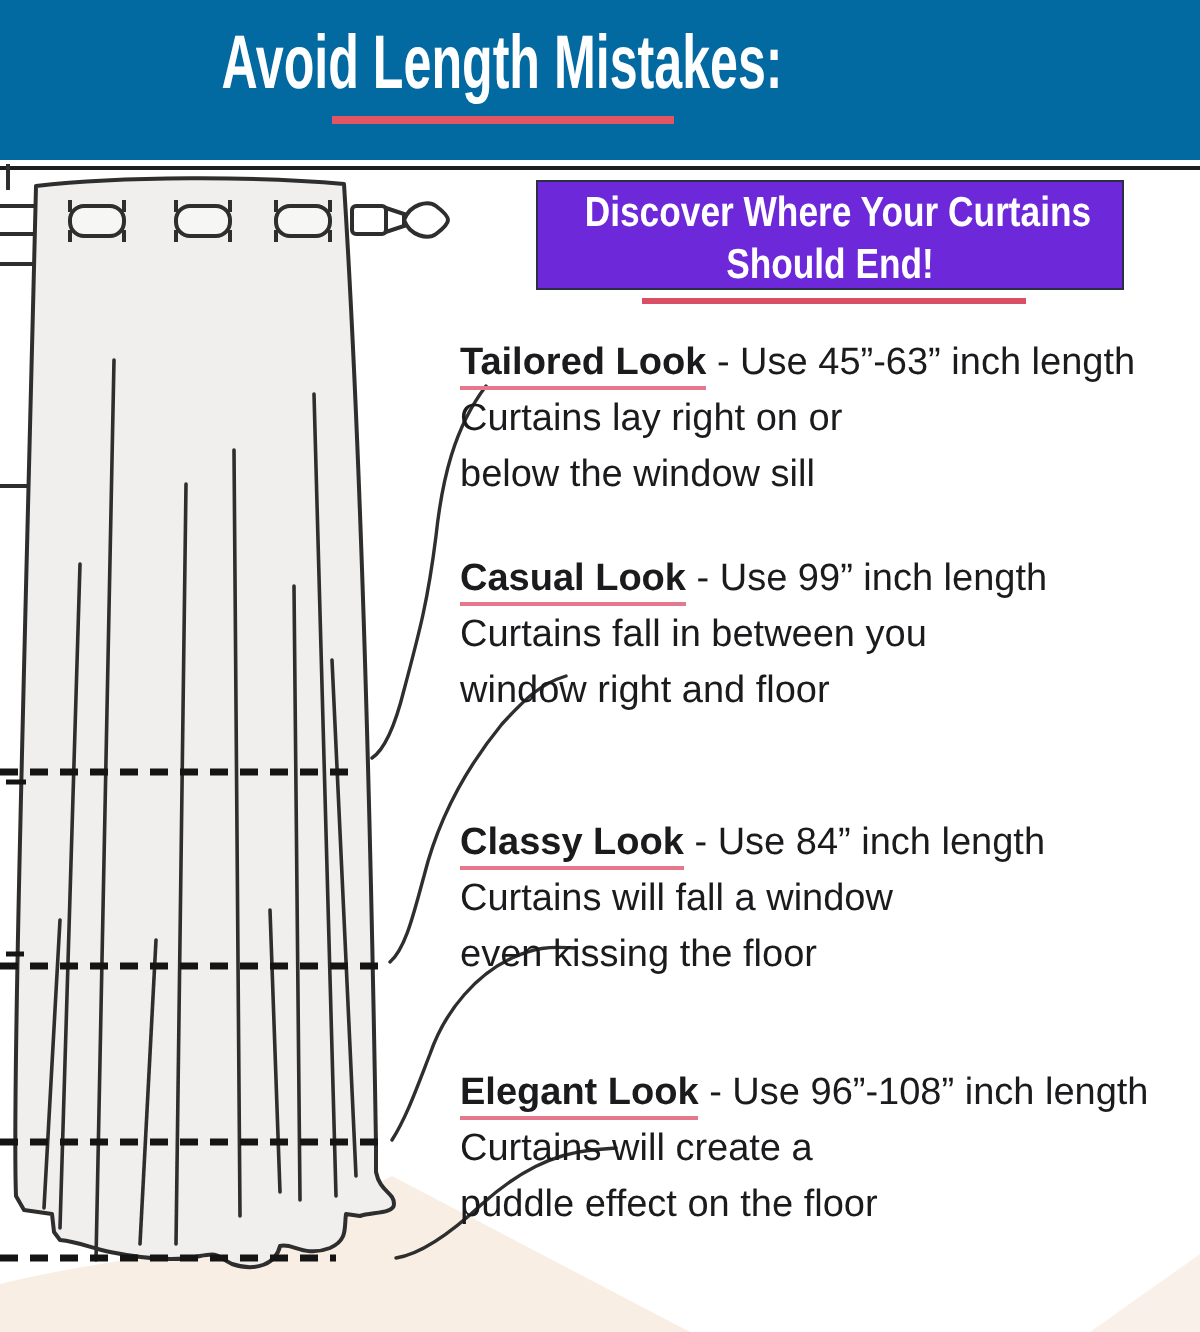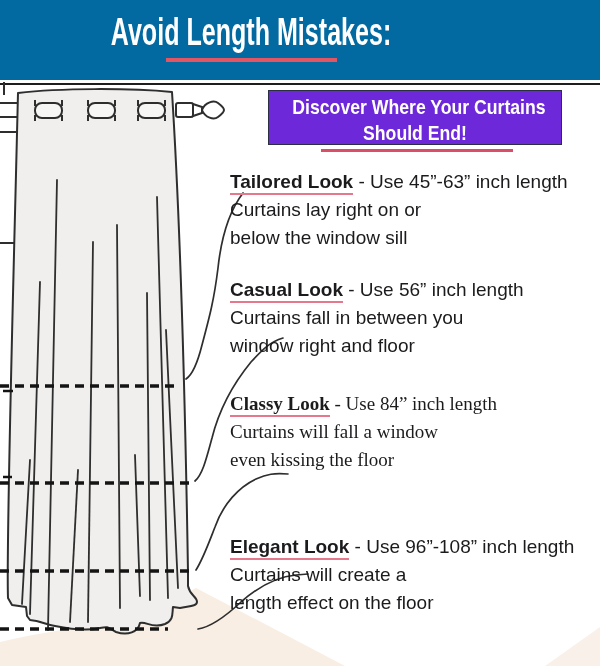--- a/index.html
+++ b/index.html
@@ -23,21 +23,21 @@
   #discover .discover-line:first-child{margin-top:3px;}
   #discover-underline{position:absolute;left:52px;top:58px;width:192px;height:3px;background:#d94f66;}
 
   
   .sec{position:absolute;left:230px;width:370px;text-align:left;color:#1b1b1d;
     font-size:19px;line-height:28px;}
   .sec .line{white-space:nowrap;}
   .sec .label{font-weight:700;border-bottom:2.5px solid #e5788c;padding-bottom:0.5px;}
   #sec-1{top:168px;}
   #sec-2{top:276px;}
-  #sec-3{top:390px;font-family:Liberation Serif, serif;}
+  #sec-3{top:408px;}
   #sec-4{top:533px;}
 
   
   #illustration{position:absolute;left:0;top:78px;width:600px;height:588px;}
 </style>
 </head>
 <body>
 
 <div id="page">
 
@@ -137,30 +137,30 @@
     <div id="discover-underline"></div>
   </div>
 
   <div id="sec-1" class="sec">
     <div class="line"><span class="label">Tailored Look</span><span> - Use 45”-63” inch length</span></div>
     <div class="line">Curtains lay right on or</div>
     <div class="line">below the window sill</div>
   </div>
 
   <div id="sec-2" class="sec">
-    <div class="line"><span class="label">Casual Look</span><span> - Use 56” inch length</span></div>
+    <div class="line"><span class="label">Casual Look</span><span> - Use 99” inch length</span></div>
     <div class="line">Curtains fall in between you</div>
     <div class="line">window right and floor</div>
   </div>
 
   <div id="sec-3" class="sec">
     <div class="line"><span class="label">Classy Look</span><span> - Use 84” inch length</span></div>
     <div class="line">Curtains will fall a window</div>
     <div class="line">even kissing the floor</div>
   </div>
 
   <div id="sec-4" class="sec">
     <div class="line"><span class="label">Elegant Look</span><span> - Use 96”-108” inch length</span></div>
     <div class="line">Curtains will create a</div>
-    <div class="line">length effect on the floor</div>
+    <div class="line">puddle effect on the floor</div>
   </div>
 
 </div>
 
 </body></html>

